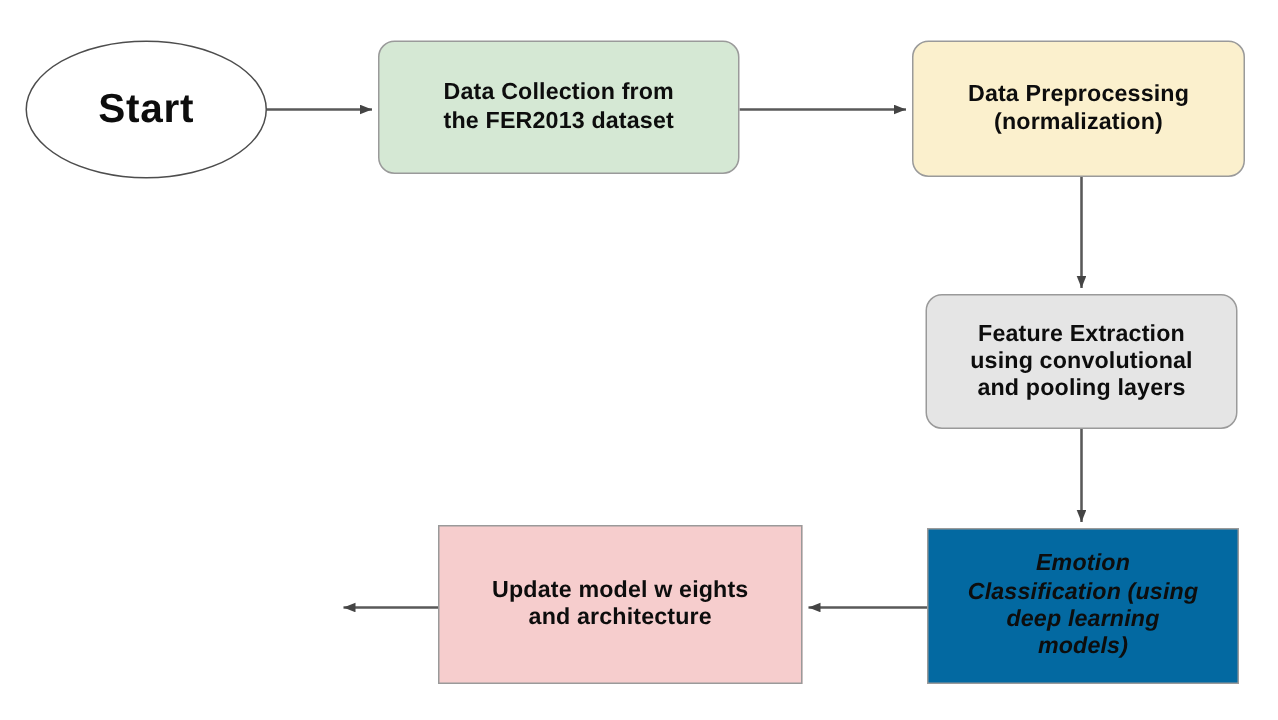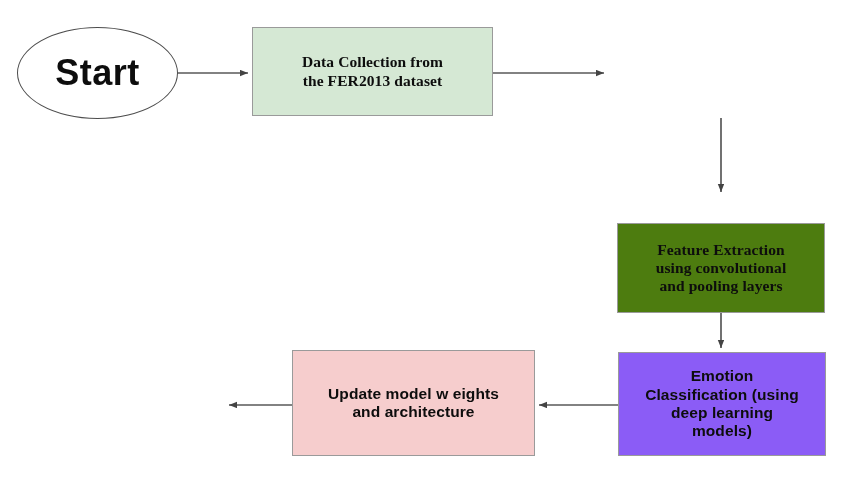--- a/index.html
+++ b/index.html
@@ -35,31 +35,30 @@
     color: #0d0d0d;
     font-weight: bold;
     letter-spacing: 0.1px;
     line-height: 1.18;
     z-index: 2;
   }
   .terminator {
     border: 1.6px solid #4d4d4d;
     border-radius: 50%;
     background: #ffffff;
-    font-size: 36px;
+    font-size: 27px;
     letter-spacing: 0.5px;
   }
   .process {
     border: 1px solid #9a9a9a;
     font-size: 15.5px;
     padding: 2px 6px;
   }
   .rounded {
-    border-radius: 0;
-    font-family: Liberation Serif, serif;
+    border-radius: 11px;
   }
   .sharp {
     border-radius: 0px;
   }
   .node-text {
     display: block;
     width: 100%;
     white-space: pre-line;
   }
   #node-start  { left: 17px;  top: 27px;  width: 161px; height: 92px; }
@@ -109,28 +108,32 @@
 
   <div class="node terminator" id="node-start">
     <span class="node-text">Start</span>
   </div>
 
   <div class="node process rounded" id="node-data-collection" style="background:#d5e8d4;">
     <span class="node-text">Data Collection from
 the FER2013 dataset</span>
   </div>
 
+  <div class="node process rounded" id="node-preprocessing" style="background:#fbf0cd;">
+    <span class="node-text">Data Preprocessing
+(normalization)</span>
+  </div>
 
-  <div class="node process rounded" id="node-feature-extraction" style="background:#4d7c0f;margin-top:27px;">
+  <div class="node process rounded" id="node-feature-extraction" style="background:#e5e5e5;">
     <span class="node-text">Feature Extraction
 using convolutional
 and pooling layers</span>
   </div>
 
-  <div class="node process sharp" id="node-emotion-classification" style="background:#8b5cf6;">
+  <div class="node process sharp" id="node-emotion-classification" style="background:#0369a1;font-style:italic;">
     <span class="node-text">Emotion
 Classification (using
 deep learning
 models)</span>
   </div>
 
   <div class="node process sharp" id="node-update-weights" style="background:#f6cdcd;justify-content:center;">
     <span class="node-text">Update model w eights
 and architecture</span>
   </div>

